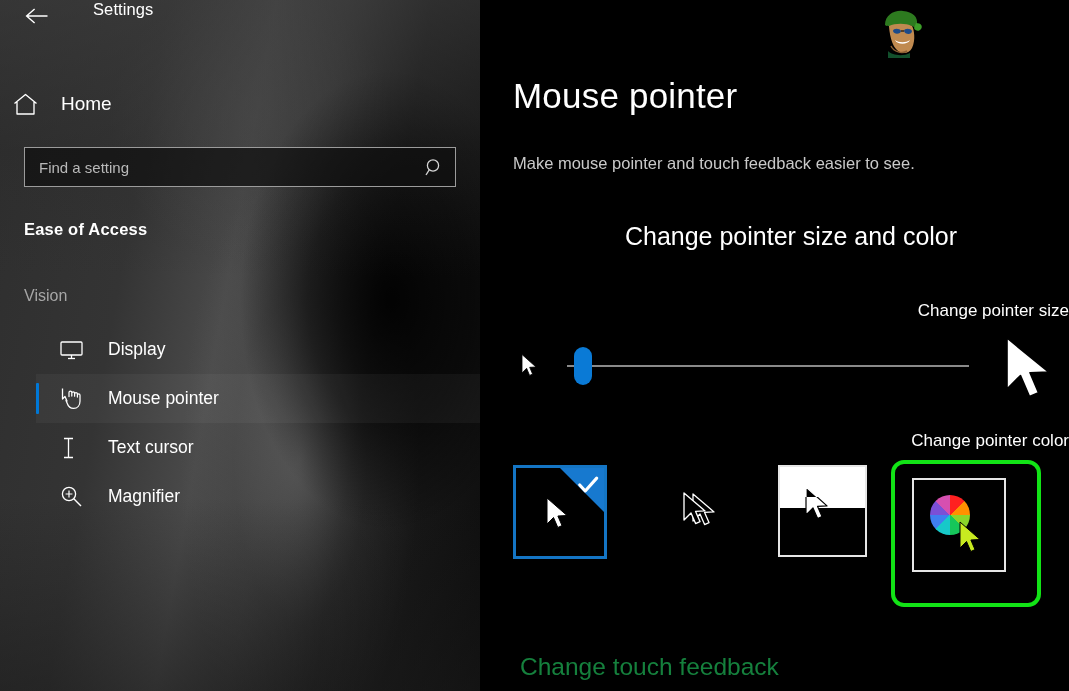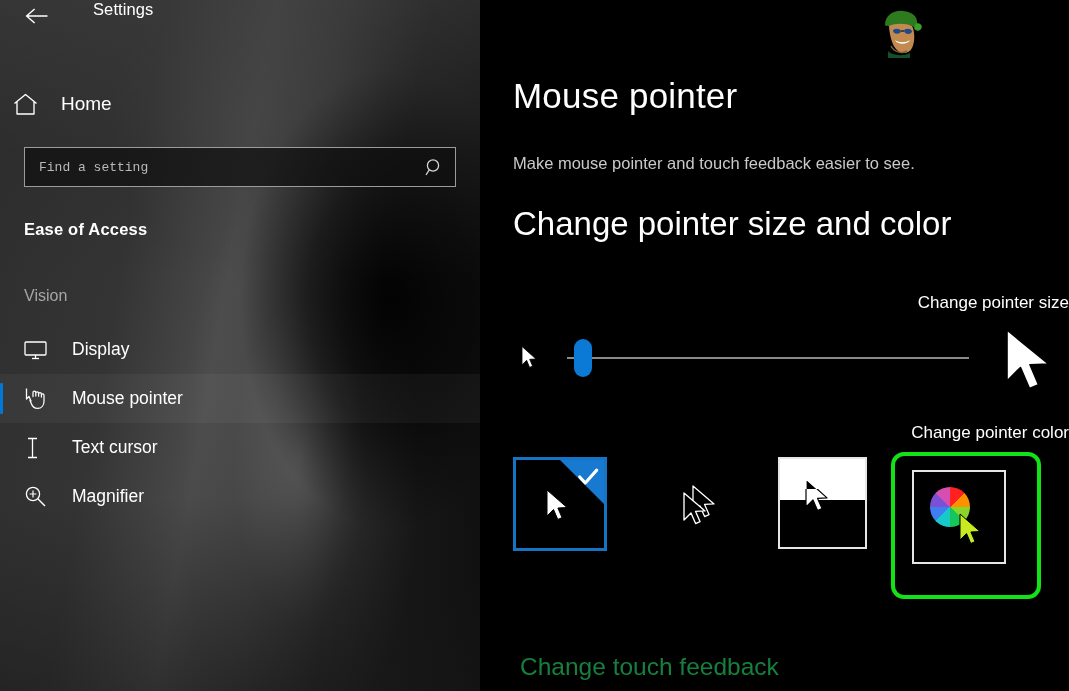--- a/index.html
+++ b/index.html
@@ -65,39 +65,39 @@
     margin:26px 24px 0 24px;
     height:40px;
     border:1px solid #9b9b9b;
     background:rgba(15,15,15,0.72);
     display:flex; align-items:center;
     padding:0 10px 0 14px;
     cursor:text;
   }
   .search-input {
     flex:1; background:transparent; border:0; outline:0;
-    color:#ef4444; font-size:13px;
-    font-family:Liberation Mono, monospace;
+    color:#ef4444; font-size:15px;
+    font-family:Liberation Sans, sans-serif;
   }
   .search-input::placeholder { color:#b9b9b9; opacity:1; }
   .search-icon { width:22px; display:flex; justify-content:center; }
 
   
   .cat-title {
     margin:33px 0 0 24px;
     font-size:16.5px; font-weight:bold; color:#ffffff;
     letter-spacing:0.2px;
   }
   .group-label {
     margin:48px 0 0 24px;
     font-size:16px; color:#a6a6a6; font-weight:400;
   }
 
   
-  .navlist { margin-top:20px; }
+  .navlist { margin-top:20px;padding-left:36px; }
   .nav-item {
     position:relative;
     display:flex; align-items:center;
     height:49px; padding-left:24px;
     cursor:pointer;
   }
   .nav-item.selected { background:rgba(255,255,255,0.045); }
   .nav-accent {
     position:absolute; left:0; top:9px;
     width:3px; height:31px; background:#0078d7;
@@ -117,22 +117,22 @@
   .page-title {
     margin-top:78px;
     font-size:35px; font-weight:400; color:#ffffff;
     letter-spacing:0.2px; line-height:1;
   }
   .page-sub {
     margin-top:41px;
     font-size:16.5px; color:#c9c9c9; font-weight:400;
   }
   .sec-head {
-    margin-top:32px;
-    font-size:33px; color:#ffffff; font-weight:400;
+    margin-top:49px;
+    font-size:25px; color:#ffffff; font-weight:400;text-align:center;
   }
   .field-label {
     font-size:17px; color:#ffffff; font-weight:400;text-align:right;
   }
   #size-label { margin-top:50px; }
 
   
   .slider-row {
     position:relative;
     margin-top:14px;

